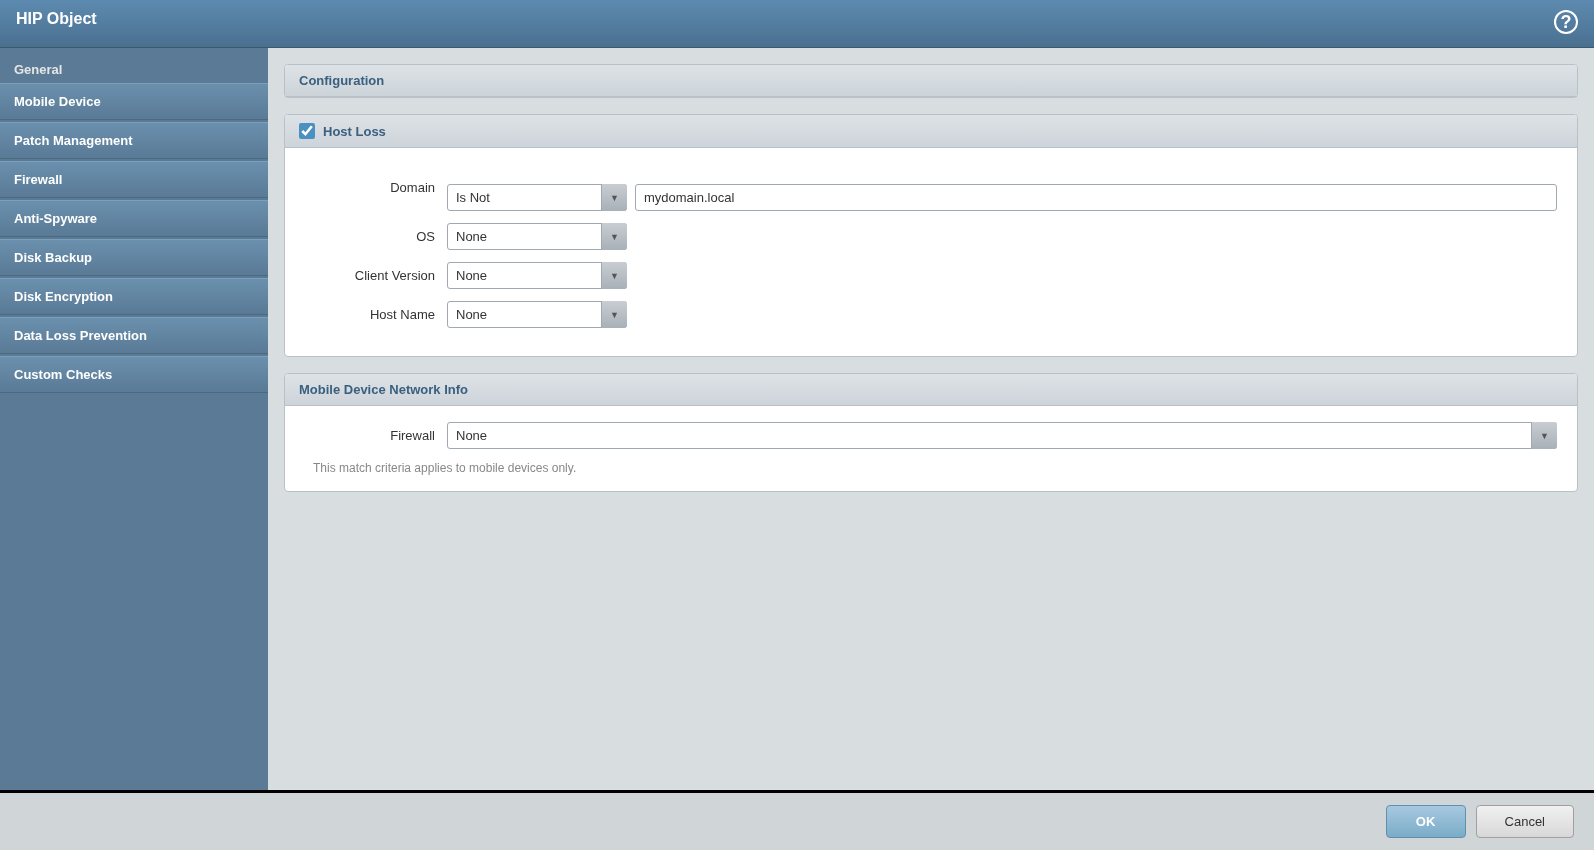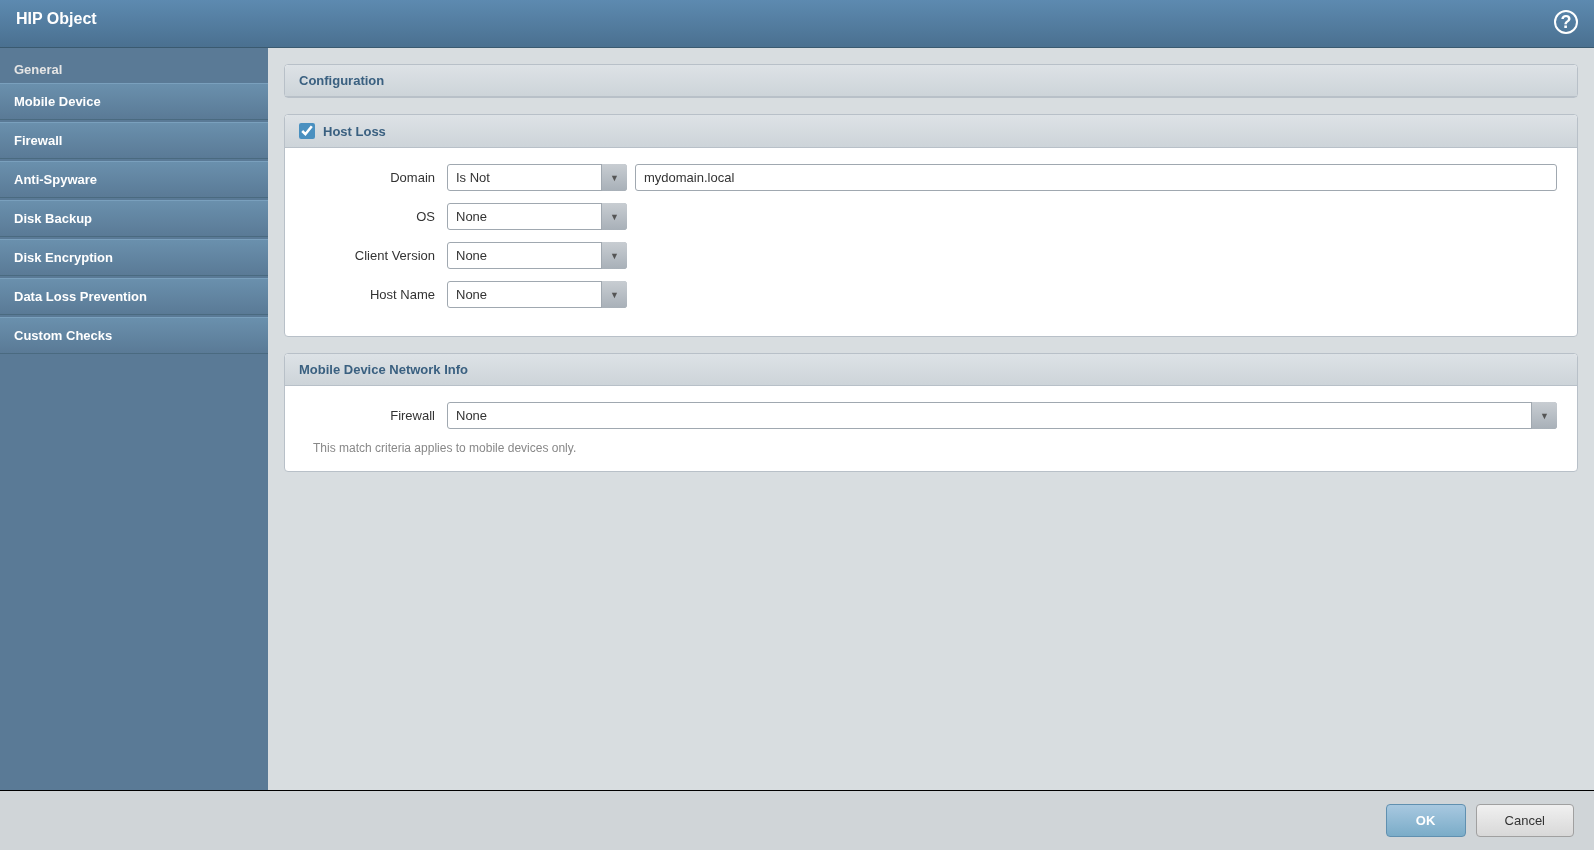--- a/index.html
+++ b/index.html
@@ -183,20 +183,21 @@
     .select-arrow::after {
       content: '▼';
       font-size: 9px;
       color: #555;
     }
 
     .domain-row {
       display: flex;
       align-items: center;
       gap: 8px;
+      margin-top: 20px;
     }
 
     .domain-value-input {
       flex: 1;
       border: 1px solid #a0a8b0;
       border-radius: 3px;
       padding: 5px 8px;
       font-size: 13px;
       background: white;
       color: #333;
@@ -223,21 +224,21 @@
 
     .hint-text {
       color: #888;
       font-size: 12px;
       margin-top: 6px;
       padding: 0 8px;
     }
 
     .footer {
       background: #d0d5d8;
-      border-top: 1px solid #000000;
+      border-top: 3px solid #000000;
       padding: 12px 20px;
       display: flex;
       justify-content: flex-end;
       gap: 10px;
       min-height: 60px;
       align-items: center;
     }
 
     .btn-ok {
       padding: 8px 28px;
@@ -279,20 +280,23 @@
       <span>?</span>
     </div>
   </div>
 
   <div class="main-content">
 
     <div class="sidebar">
       <div class="sidebar-group-label">General</div>
       <div class="sidebar-item">
         <span>Mobile Device</span>
+      </div>
+      <div class="sidebar-item">
+        <span>Patch Management</span>
       </div>
       <div class="sidebar-item">
         <span>Firewall</span>
       </div>
       <div class="sidebar-item">
         <span>Anti-Spyware</span>
       </div>
       <div class="sidebar-item">
         <span>Disk Backup</span>
       </div>

